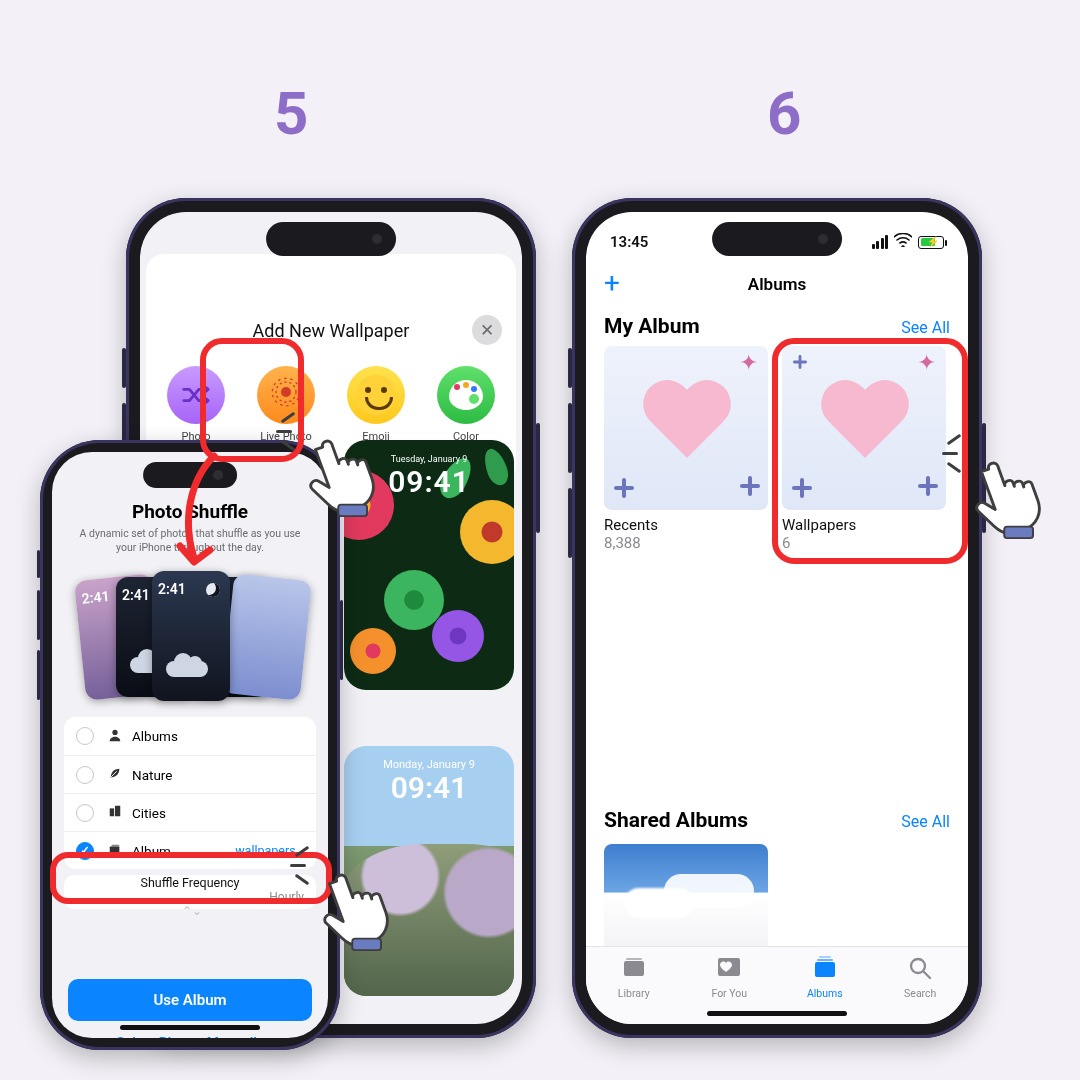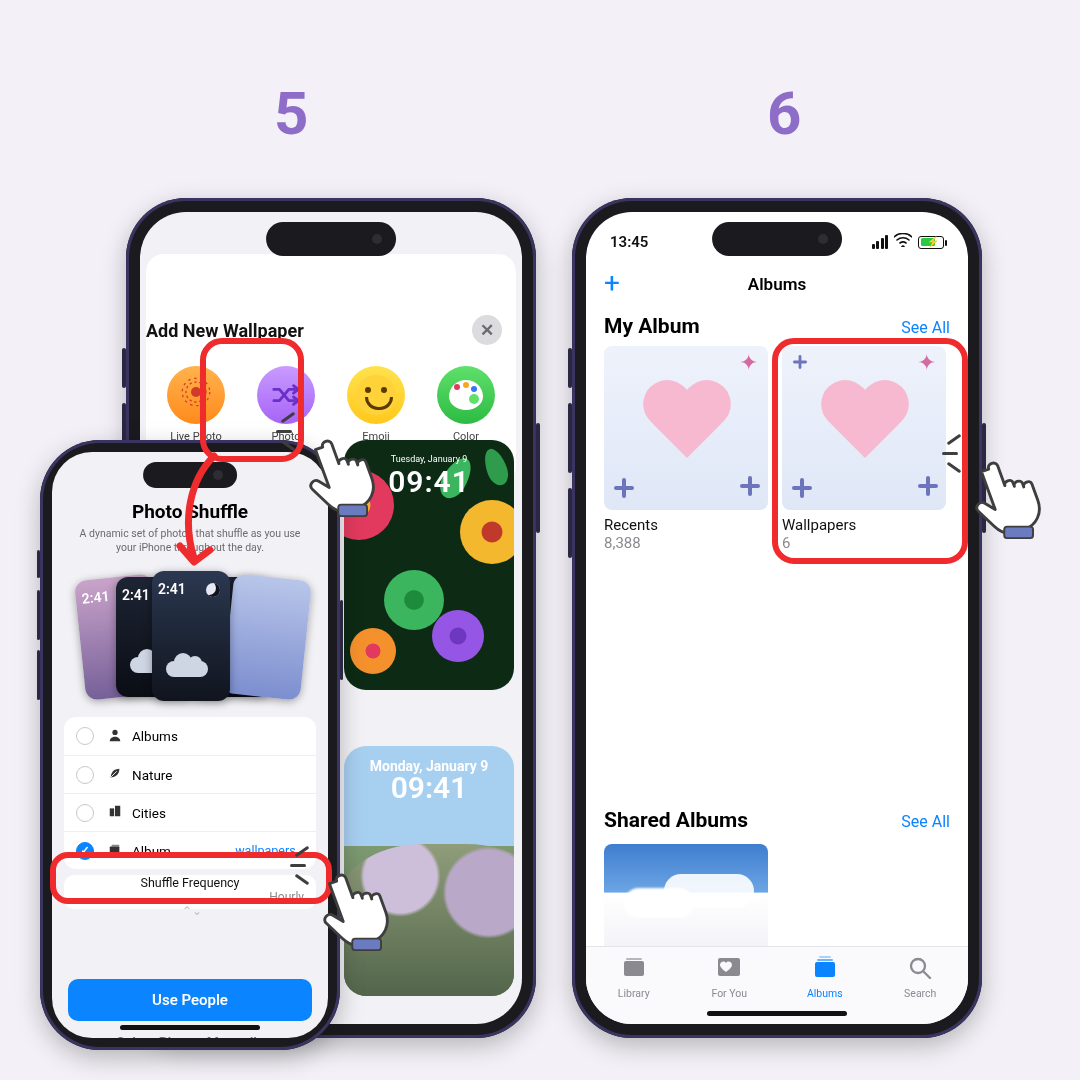--- a/index.html
+++ b/index.html
@@ -34,22 +34,22 @@
   .side-btn { position:absolute; background:#2b2642; border-radius:3px; }
 
   
   #phoneA { left: 126px; top: 198px; width: 410px; height: 840px; }
   #phoneA .side-btn.l1{ left:-4px; top:150px; width:4px; height:40px;}
   #phoneA .side-btn.l2{ left:-4px; top:205px; width:4px; height:70px;}
   #phoneA .side-btn.l3{ left:-4px; top:290px; width:4px; height:70px;}
   #phoneA .side-btn.r1{ right:-4px; top:225px; width:4px; height:110px;}
 
   .wp-header{
-    position:relative; height:72px; margin-top:40px; display:flex; align-items:center; 
-    font-size:18px; font-weight:700; color:#111;
+    position:relative; height:72px; margin-top:40px; display:flex; align-items:center; justify-content:center;
+    font-size:18px; font-weight:400; color:#111;
   }
   .wp-close{
     position:absolute; right:14px; top:50%; transform:translateY(-50%);
     width:30px; height:30px; border-radius:50%; background:#dcdcdf; color:#6b6b70;
     display:flex; align-items:center; justify-content:center; font-size:17px;
   }
 
   .wp-cats{
     display:flex; gap:18px; padding:0 14px 14px; justify-content:space-between;
     background:#fff; border-radius:0 0 18px 18px; margin:0 6px;
@@ -285,44 +285,44 @@
     <span class="side-btn r1"></span>
   <div class="screen">
     <div class="notch"></div>
 
     <div style="position:absolute;left:6px;right:6px;top:42px;background:#fff;border-radius:18px;padding-bottom:14px;">
       <div class="wp-header">
         <span>Add New Wallpaper</span>
         <span class="wp-close">✕</span>
       </div>
       <div class="wp-cats">
+        <div class="cat cat-shuffle">
+          <div class="bubble">
+            <svg class="shuffle-ico" viewBox="0 0 32 24" fill="none" stroke="#6a30c8" stroke-width="3" stroke-linecap="round" stroke-linejoin="round">
+              <path d="M3 6 h6 l10 12 h6"></path>
+                <path d="M3 18 h6 l10 -12 h6"></path>
+              <path d="M24 2 l5 4 -5 4"></path>
+                <path d="M24 14 l5 4 -5 4"></path>
+            </svg>
+          </div>
+          <div style="white-space:pre-line">Photo
+Shuffle</div>
+        </div>
         <div class="cat cat-live">
           <div class="bubble">
               <span class="live-ico">
             <svg viewBox="0 0 24 24" width="30" height="30">
                   <circle cx="12" cy="12" r="4" fill="#d23a2a"></circle>
             <circle cx="12" cy="12" r="8" fill="none" stroke="#d23a2a" stroke-width="1" stroke-dasharray="2 2"></circle>
             <circle cx="12" cy="12" r="11" fill="none" stroke="#d23a2a" stroke-width="1" stroke-dasharray="2 3"></circle>
                 </svg>
           </span>
             </div>
           <div>Live Photo</div>
         </div>
-        <div class="cat cat-shuffle">
-          <div class="bubble">
-            <svg class="shuffle-ico" viewBox="0 0 32 24" fill="none" stroke="#6a30c8" stroke-width="3" stroke-linecap="round" stroke-linejoin="round">
-              <path d="M3 6 h6 l10 12 h6"></path>
-                <path d="M3 18 h6 l10 -12 h6"></path>
-              <path d="M24 2 l5 4 -5 4"></path>
-                <path d="M24 14 l5 4 -5 4"></path>
-            </svg>
-          </div>
-          <div style="white-space:pre-line">Photo
-Shuffle</div>
-        </div>
         <div class="cat cat-emoji">
           <div class="bubble">
               <span class="emoji-face"></span>
             </div>
           <div>Emoji</div>
         </div>
         <div class="cat cat-color">
           <div class="bubble">
               <span class="palette">
                 <i></i>
@@ -341,21 +341,21 @@
         <span class="flower f1"></span><span class="flower f2"></span><span class="flower f3"></span><span class="flower f4"></span><span class="flower f5"></span>
         <span class="ls1"></span><span class="ls2"></span>
         <div class="bt">
             <div>Tuesday, January 9</div>
             <div class="time">09:41</div>
           </div>
         
       </div>
       <div style="height:44px"></div>
       <div class="tile scenic" style="margin-left:190px;">
-        <div style="position:absolute;left:0;right:0;top:12px;text-align:center;color:#fff;font-size:14px;font-weight:bold;">Monday, January 9</div>
+        <div style="position:absolute;left:0;right:0;top:12px;text-align:center;color:#fff;font-size:11px;">Monday, January 9</div>
         <div style="position:absolute;left:0;right:0;top:24px;text-align:center;color:#fff;font-size:30px;font-weight:600;">09:41</div>
         <div style="position:absolute;left:-10px;bottom:-10px;width:130%;height:65%;background:radial-gradient(circle at 30% 20%, #cdbfd9 0 18%, transparent 20%),radial-gradient(circle at 70% 30%, #b9a8c8 0 22%, transparent 24%),linear-gradient(#8f9d7a,#4f6248);border-radius:40% 40% 0 0;"></div>
       </div>
     </div>
   </div>
 </div>
 
 <div class="phone" id="phoneB">
   <span class="side-btn l1"></span>
     <span class="side-btn l2"></span>
@@ -431,21 +431,21 @@
         <span class="ps-link">wallpapers…</span>
       </div>
     </div>
 
     <div class="ps-freq">
       <span>Shuffle Frequency</span>
       <span class="val">Hourly</span>
       <span class="chev">⌃⌄</span>
     </div>
 
-    <div class="ps-cta">Use People</div>
+    <div class="ps-cta">Use Album</div>
     <div class="ps-alt">Select Photos Manually</div>
     <div class="home-ind"></div>
   </div>
 </div>
 
 <div class="phone" id="phoneC">
   <span class="side-btn l1"></span>
     <span class="side-btn l2"></span>
     <span class="side-btn l3"></span>
     <span class="side-btn r1"></span>

